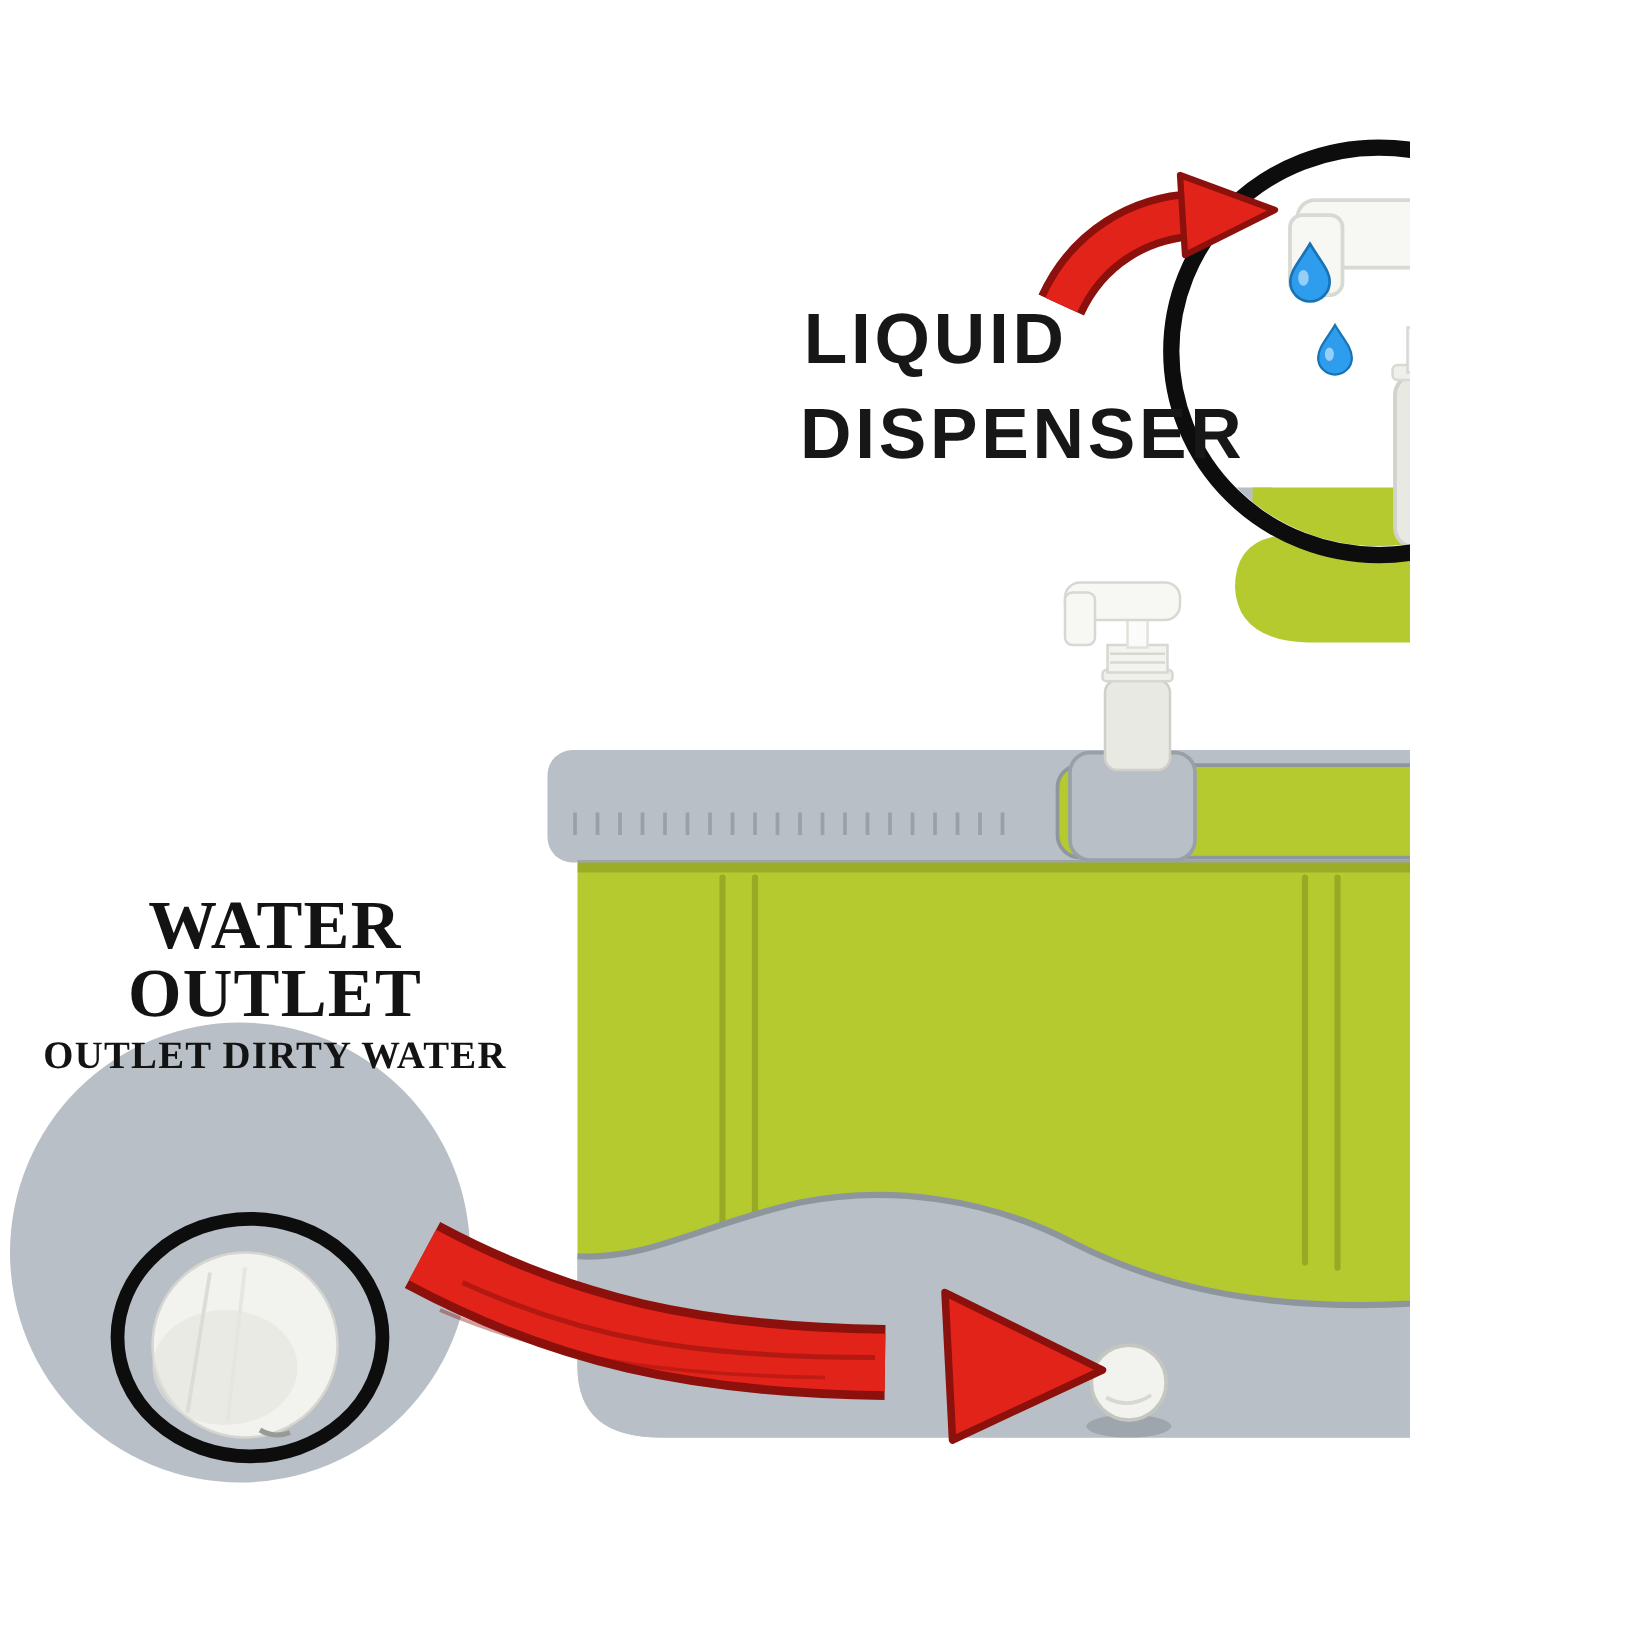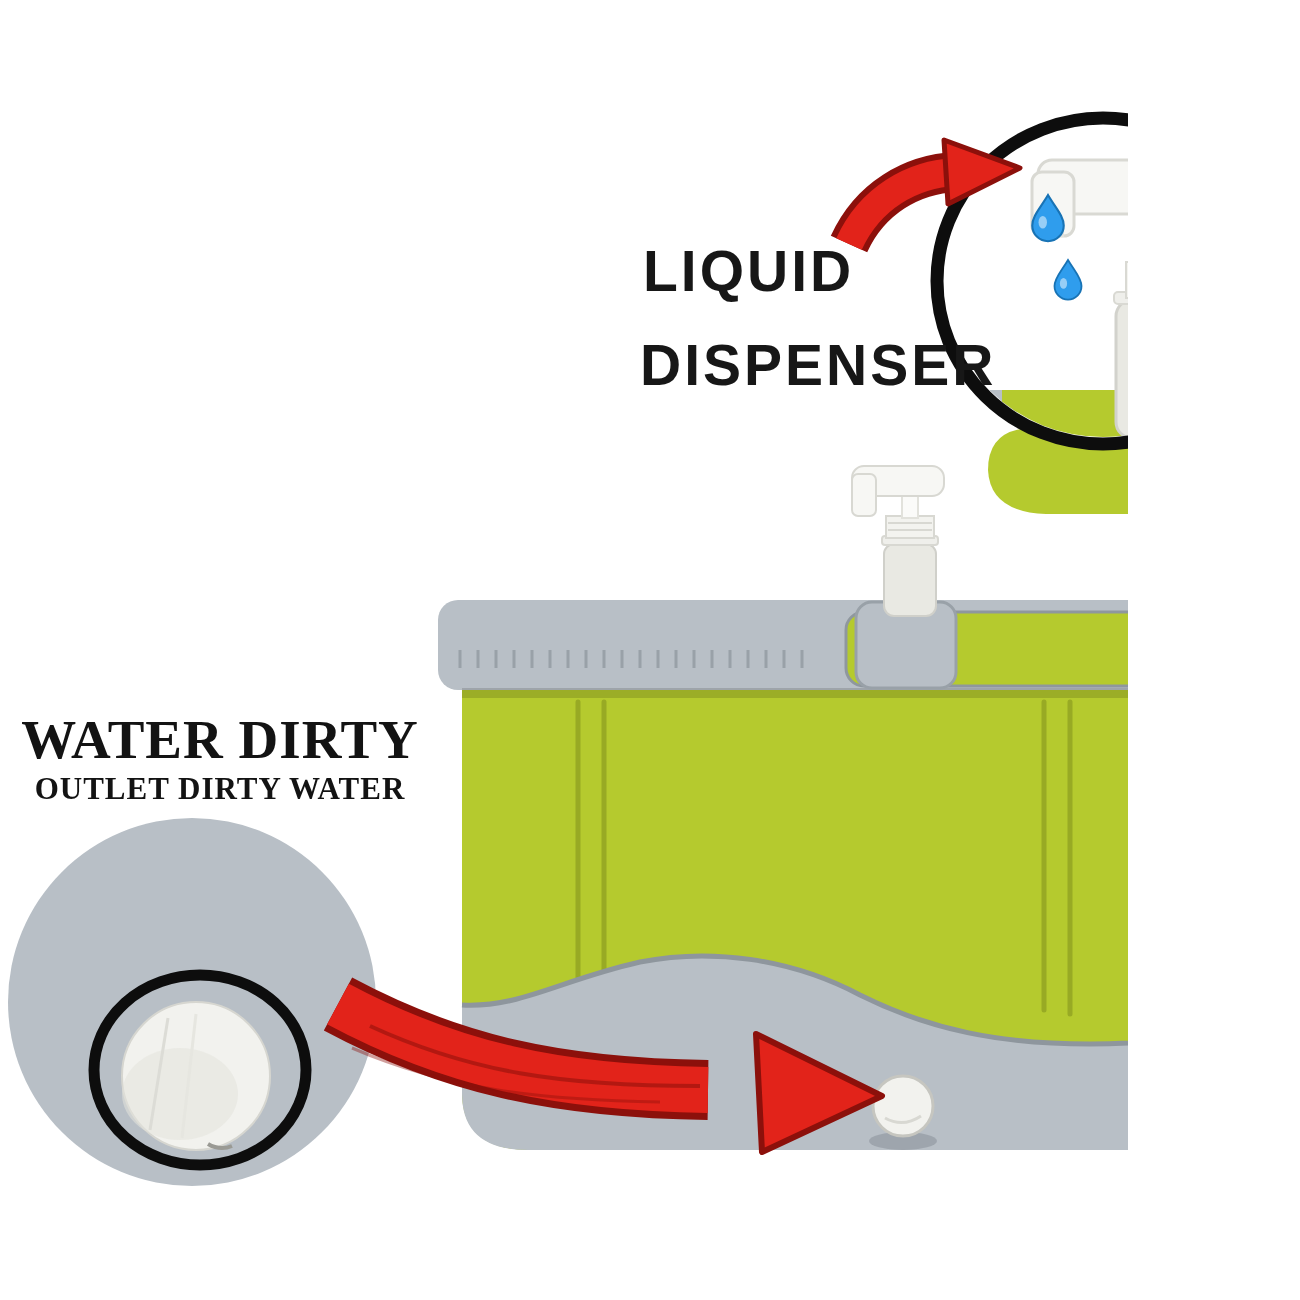--- a/index.html
+++ b/index.html
@@ -13,21 +13,21 @@
   .art{position:absolute;left:0;top:0;}
   .label{position:absolute;color:#151515;white-space:nowrap;}
   .liquid-line{
     font-family:"Liberation Sans", sans-serif;
     font-weight:bold;
     font-size:57px;
     letter-spacing:3px;
     color:#171717;
   }
   .liquid-1{left:643px;top:238px;}
-  .liquid-2{left:640px;top:332px;}
+  .liquid-2{left:640px;top:314px;}
   .outlet-block{
     position:absolute;left:4px;top:712px;width:432px;
     text-align:center;color:#131313;
     font-family:"Liberation Serif", serif;
   }
   .outlet-title{
     font-weight:bold;font-size:55px;letter-spacing:1px;line-height:1.0;
   }
   .outlet-sub{
     font-weight:bold;font-size:31px;letter-spacing:1px;margin-top:6px;line-height:1.0;
@@ -177,17 +177,17 @@
       <path d="M849,244 C870,198 912,174 956,172" fill="none" stroke="#8c100b" stroke-width="40"></path>
       <path d="M849,244 C870,198 912,174 956,172" fill="none" stroke="#e2231a" stroke-width="28"></path>
       <polygon points="944,140 1020,168 948,204" fill="#e2231a" stroke="#8c100b" stroke-width="5" stroke-linejoin="round"></polygon>
     </g>
   </svg>
 
   <div class="label liquid-line liquid-1">LIQUID</div>
   <div class="label liquid-line liquid-2">DISPENSER</div>
 
   <div class="outlet-block">
-    <div class="outlet-title">WATER DIRTY</div>
+    <div class="outlet-title">WATER OUTLET</div>
     <div class="outlet-sub">OUTLET DIRTY WATER</div>
   </div>
 
 </div>
 
 </body></html>

